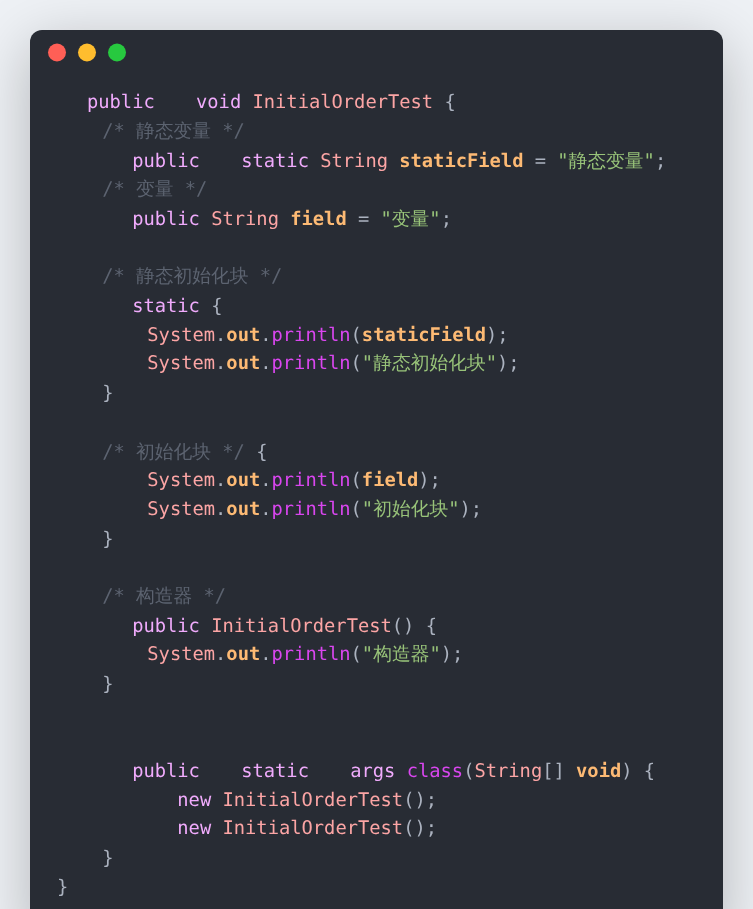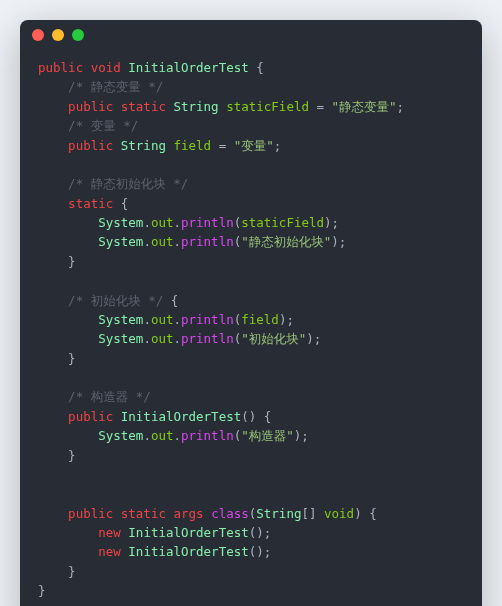--- a/index.html
+++ b/index.html
@@ -37,26 +37,26 @@
   .dot.green { background: #27c93f; }
   .code {
     padding: 8px 18px 22px 18px;
     font-family: "Menlo", "Consolas", "DejaVu Sans Mono", monospace;
     font-size: 12.5px;
     line-height: 1.55;
     white-space: pre;
     color: #abb2bf;
     overflow-x: auto;
   }
-  .kw { color: #ef4444; }       
-  .type { color: #86efac; }     
+  .kw { color: #f0abfc; margin-left: 20px; }       
+  .type { color: #fca5a5; }     
   .str { color: #98c379; }      
   .cm { color: #5c6370; } 
   .fn { color: #d946ef; }
-  .ident { color: #84cc16; }
+  .ident { color: #fdba74; font-weight: bold; }
 </style>
 </head>
 <body>
 
 <div class="window">
   <div class="titlebar">
     <div class="dot red"></div>
     <div class="dot yellow"></div>
     <div class="dot green"></div>
   </div>

